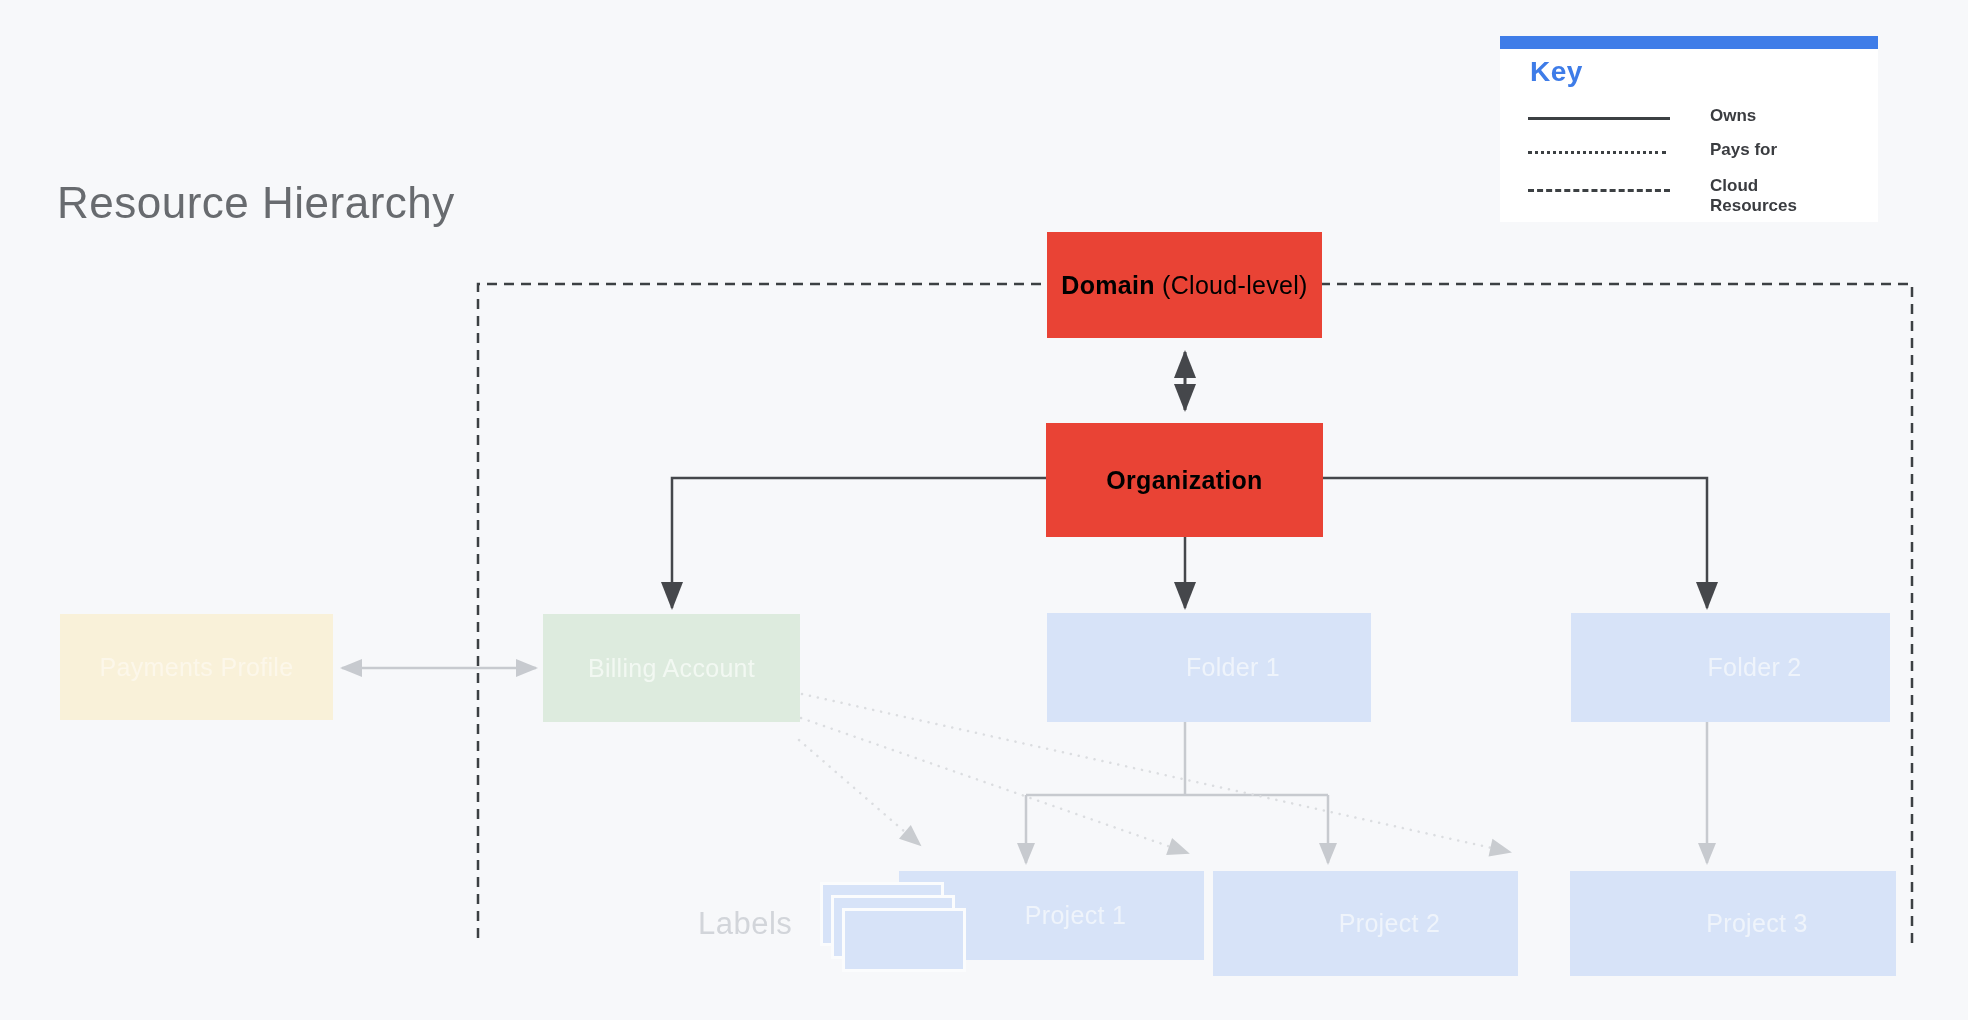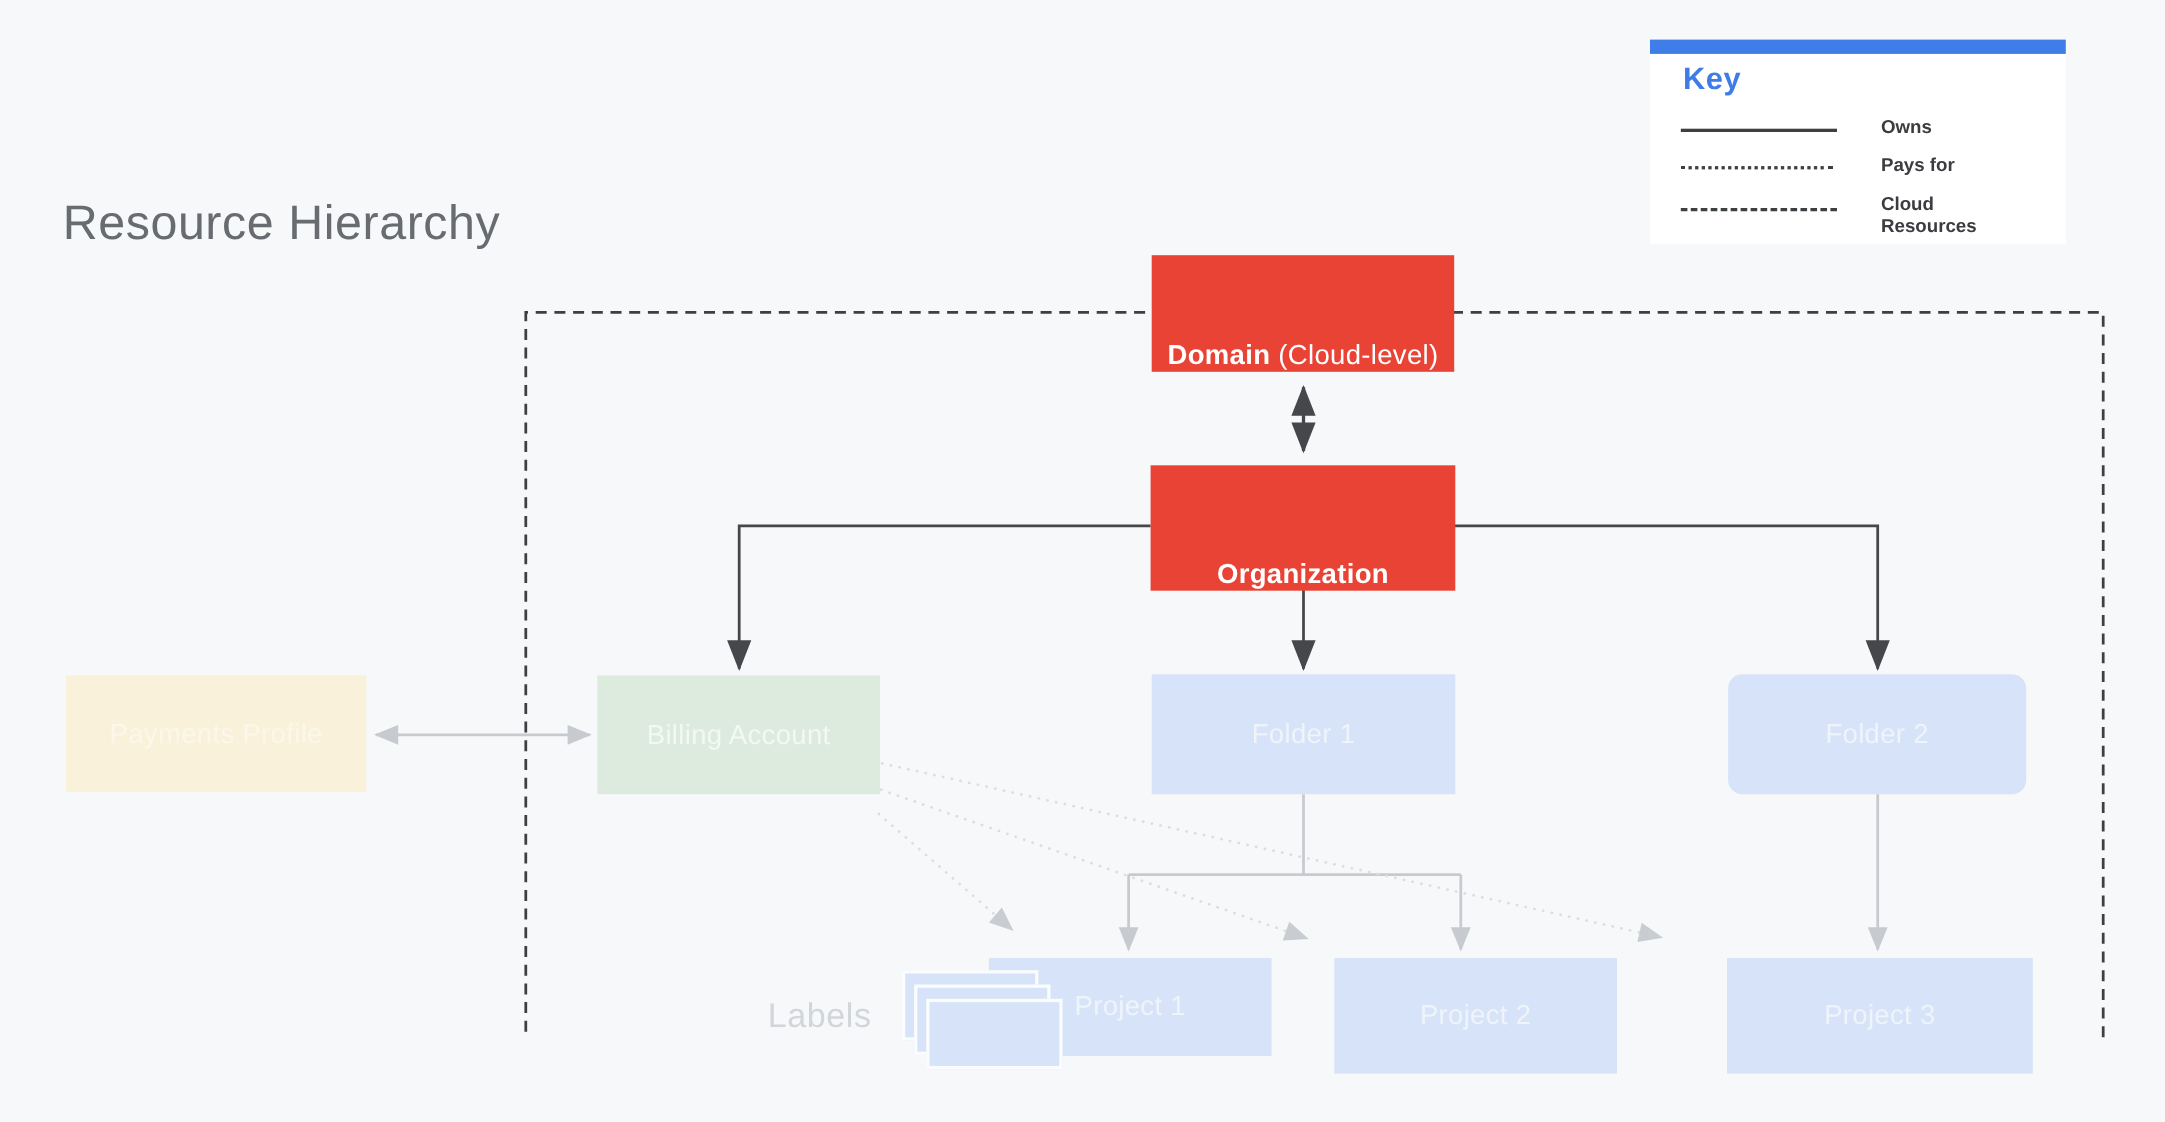--- a/index.html
+++ b/index.html
@@ -31,31 +31,31 @@
     font-size:17px;font-weight:bold;color:#3A3C40;line-height:20px;
   }
   .key-label.l1{top:70px;}
   .key-label.l2{top:104px;}
   .key-label.l3{top:140px;}
   
   .node{
     position:absolute;display:flex;align-items:center;justify-content:center;
     font-size:25px;text-align:center;z-index:2;letter-spacing:0.3px;
   }
-  .node.red{background:#E94335;color:#ffffff;font-weight:bold;align-items:flex-end;}
+  .node.red{background:#E94335;color:#000000;font-weight:bold;}
   .node.cream{background:#F9F1D9;color:#FCF7EA;}
   .node.green{background:#DDEBDE;color:#F2F8F2;}
-  .node.blue{background:#D7E3F8;color:#EFF4FB;}
+  .node.blue{background:#D7E3F8;color:#EFF4FB;padding-left:48px;}
   .node .light{font-weight:normal;}
   #domain{left:1047px;top:232px;width:275px;height:106px;}
   #organization{left:1046px;top:423px;width:277px;height:114px;}
   #payments{left:60px;top:614px;width:273px;height:106px;}
   #billing{left:543px;top:614px;width:257px;height:108px;}
   #folder1{left:1047px;top:613px;width:276px;height:109px;}
-  #folder2{left:1571px;top:613px;width:271px;height:109px;border-radius:13px;}
+  #folder2{left:1571px;top:613px;width:271px;height:109px;}
   #project1{left:899px;top:871px;width:257px;height:89px;}
   #project2{left:1213px;top:871px;width:257px;height:105px;}
   #project3{left:1570px;top:871px;width:278px;height:105px;}
   .labels-caption{
     position:absolute;left:698px;top:906px;z-index:3;
     font-size:31px;color:#D2D5DA;letter-spacing:0.5px;
   }
   .labels-stack{position:absolute;left:820px;top:882px;width:150px;height:95px;z-index:3;}
   .labels-stack .sheet{
     position:absolute;width:124px;height:64px;

